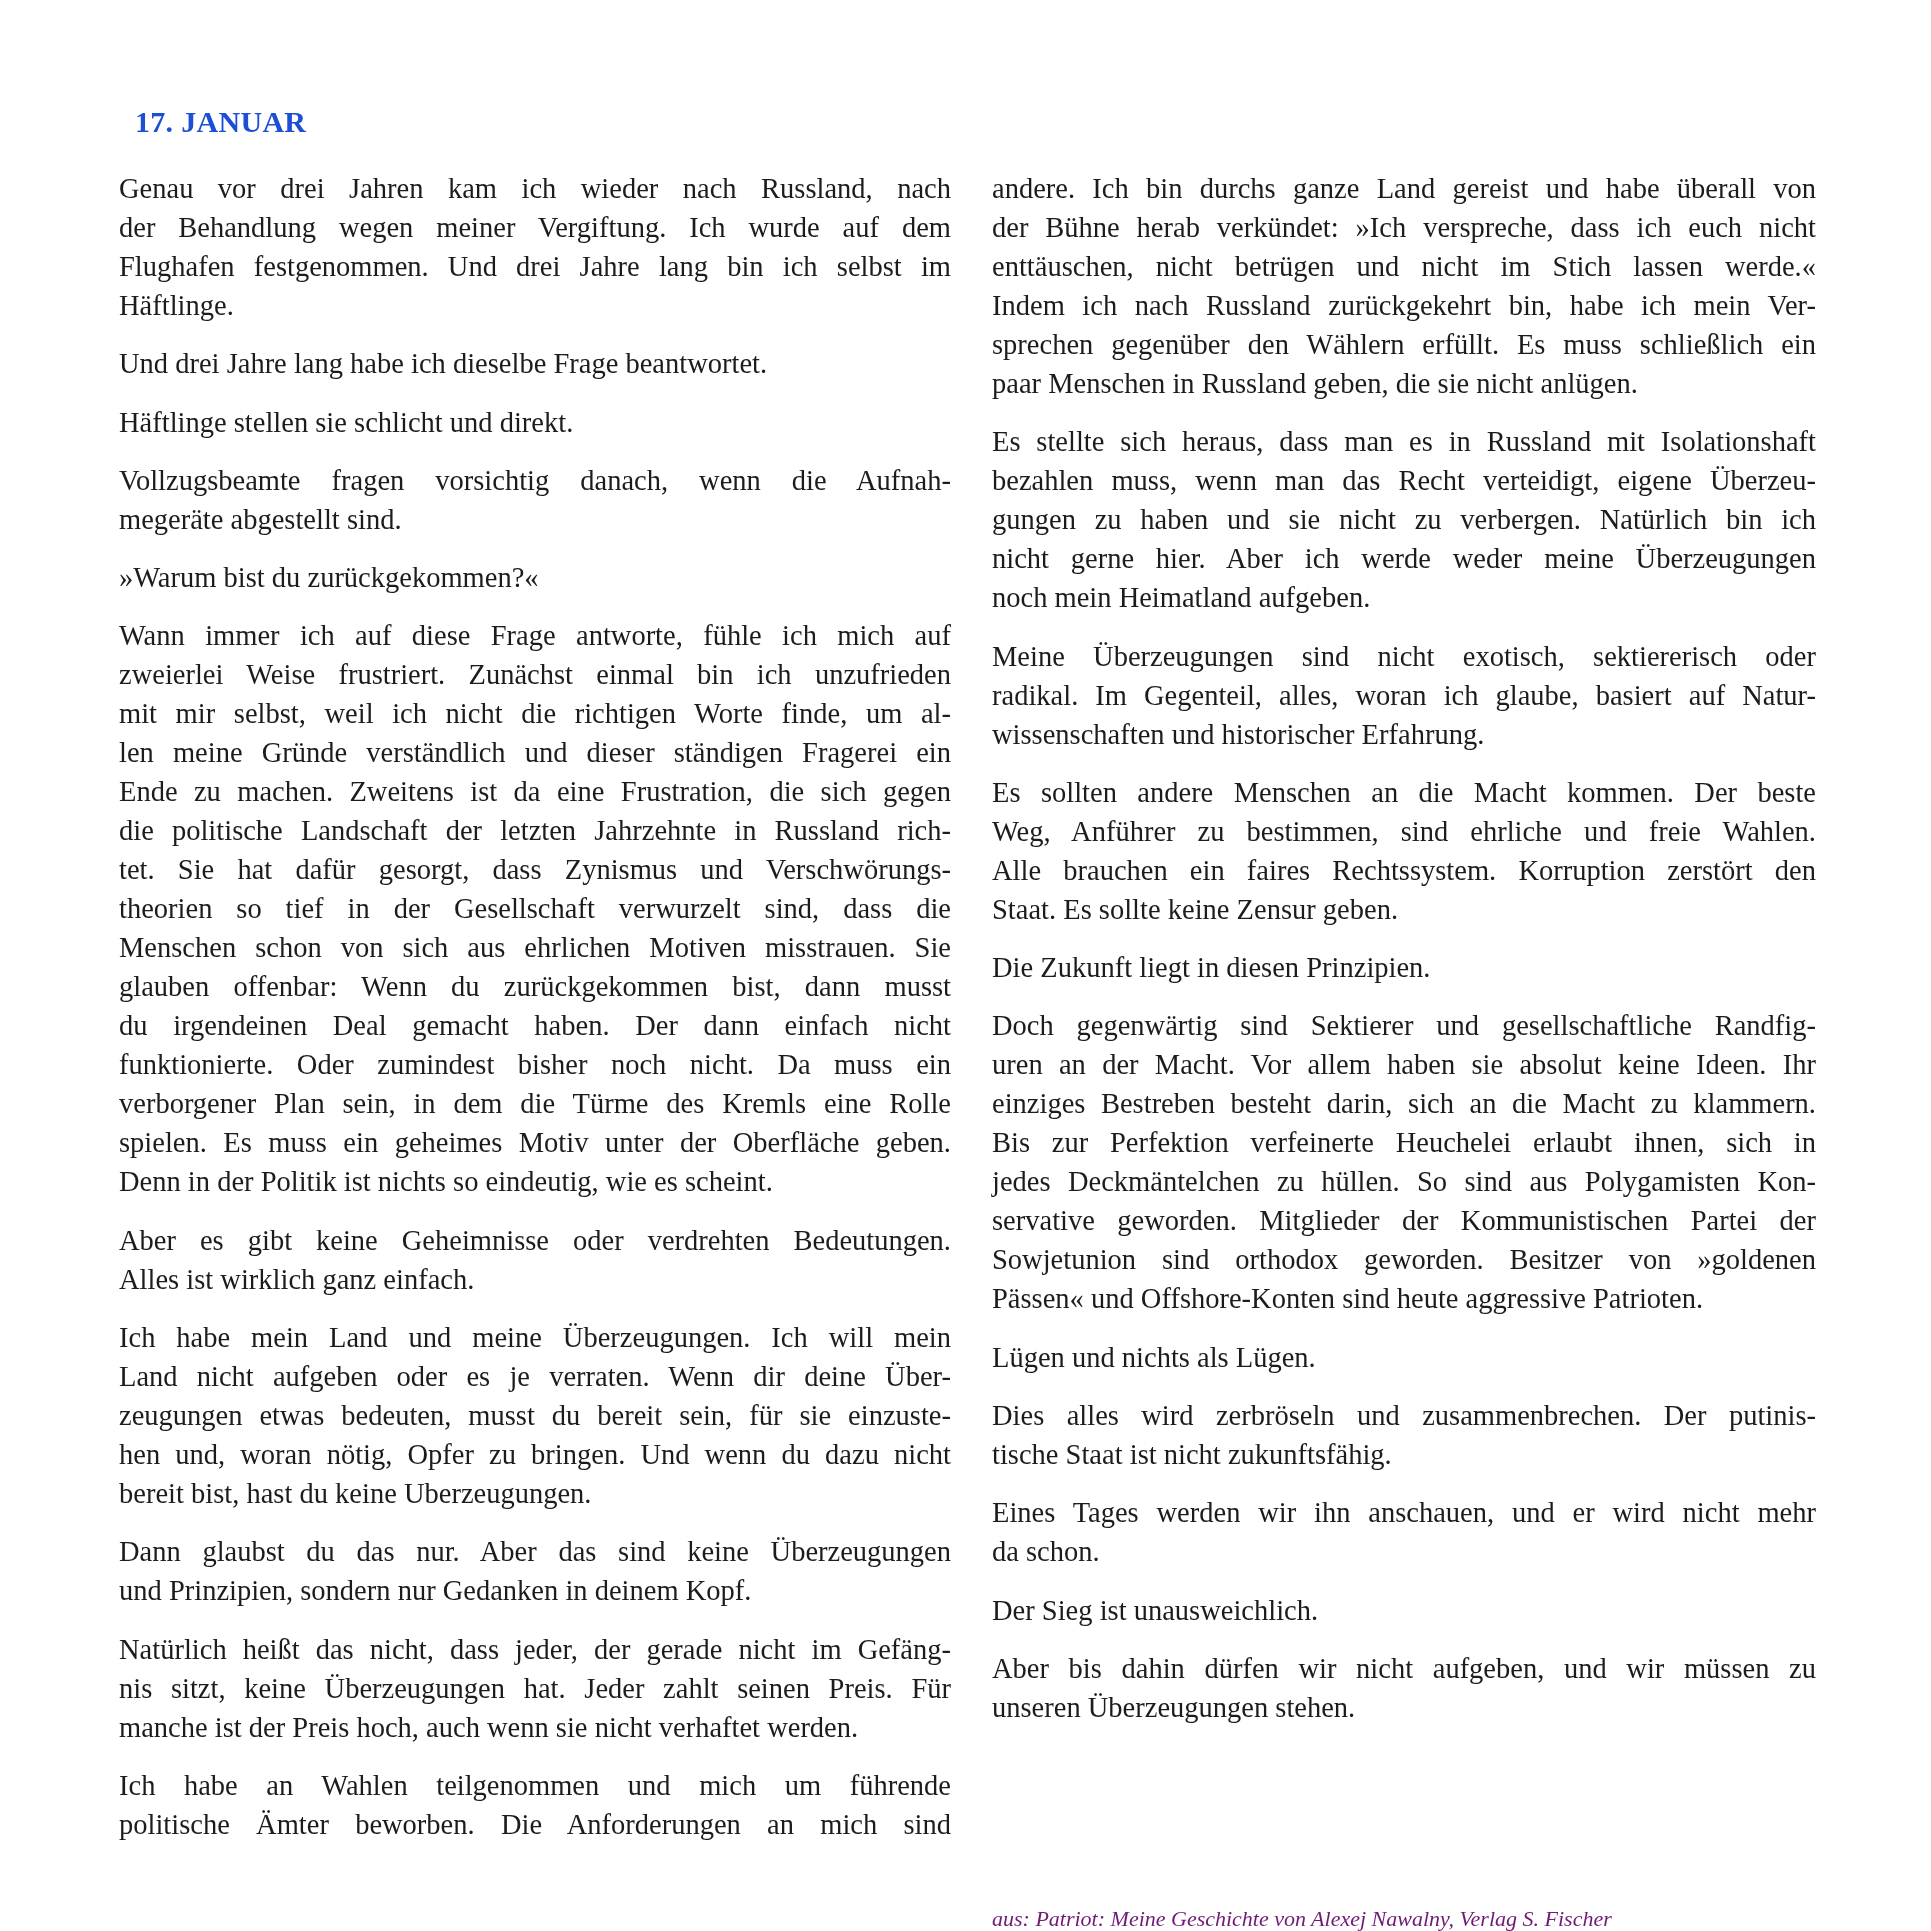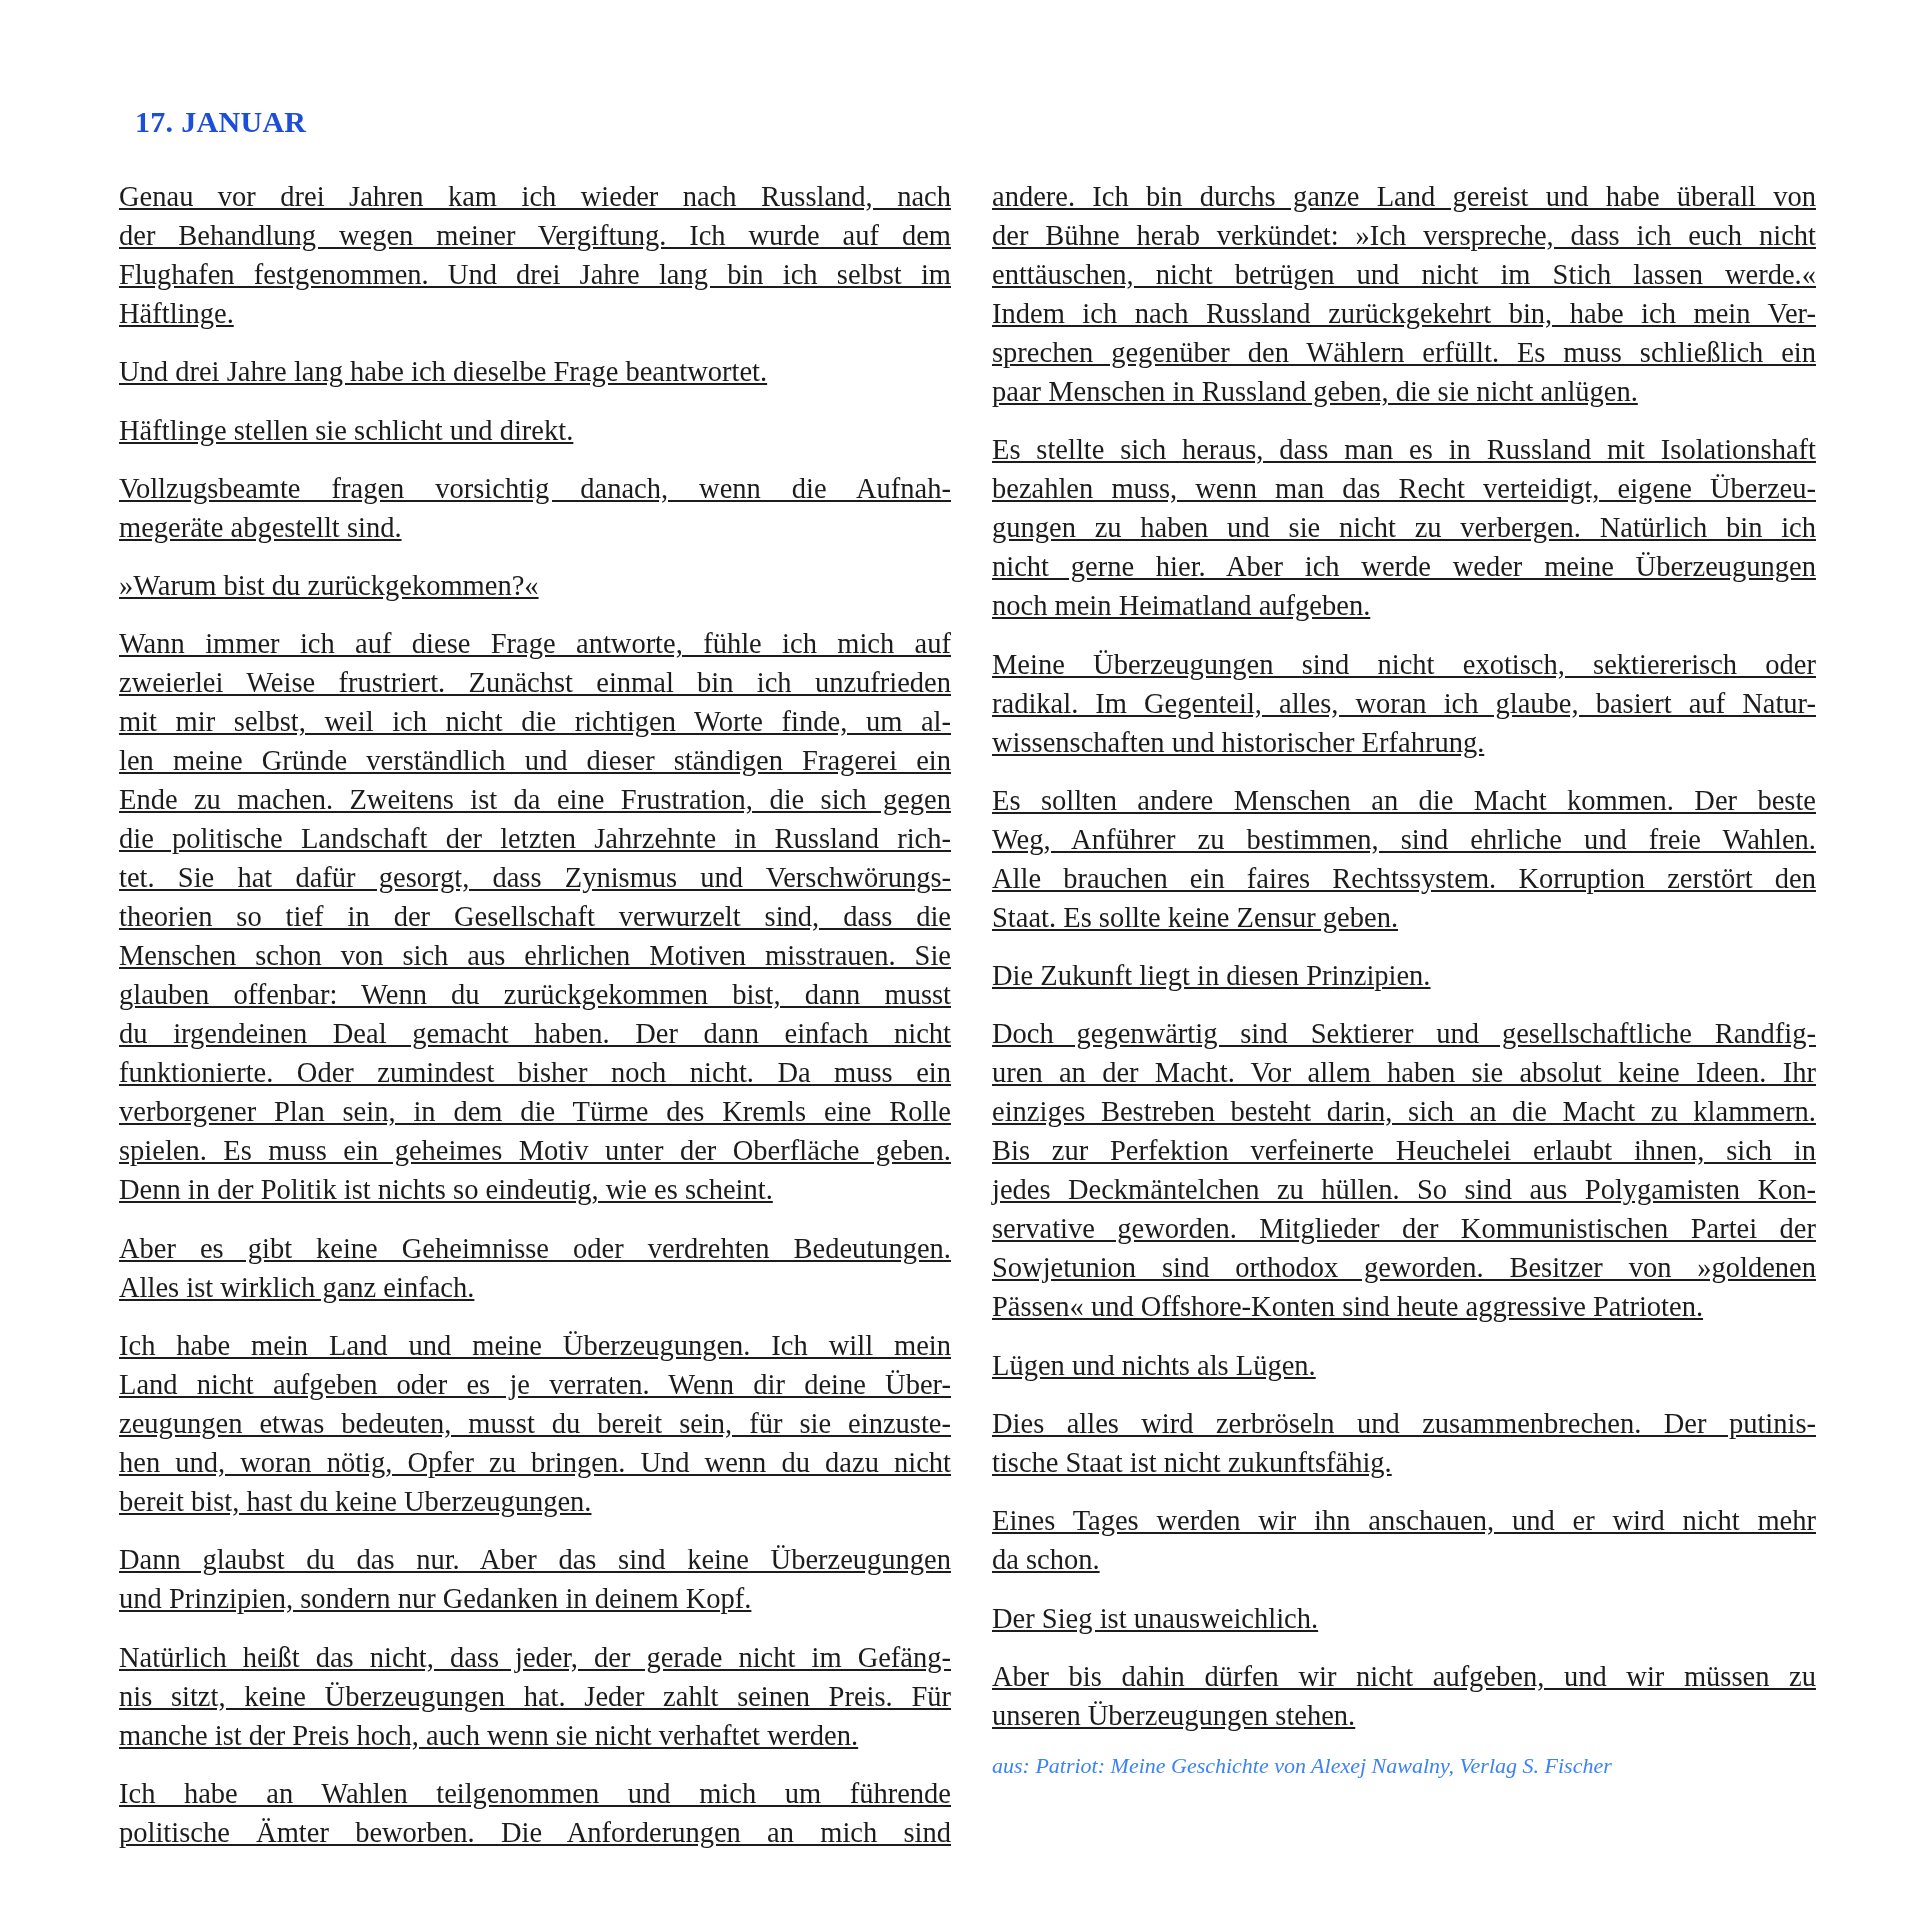--- a/index.html
+++ b/index.html
@@ -1,28 +1,28 @@
 <!DOCTYPE html>
 <html><head>
 <meta charset="utf-8">
 <style>
   html, body { margin: 0; padding: 0; background: #ffffff; }
   body { width: 1931px; height: 1931px; position: relative; overflow: hidden;
          font-family: "Liberation Serif", "DejaVu Serif", serif; color: #1c1c1c; }
   .title { position: absolute; left: 119px; top: 89px; margin: 16px;
            font-size: 30px; font-weight: bold; letter-spacing: 0.3px; color: #1d4ed8; }
-  .col { position: absolute; top: 177px; text-decoration: underline; }
+  .col { position: absolute; top: 169px; }
   .col.left { left: 119px; width: 832px; }
   .col.right { left: 992px; width: 824px; }
   .para { margin: 0 0 19.3px 0; }
   .line { display: block; font-size: 28.5px; line-height: 39px; height: 39px;
           white-space: nowrap; text-align: justify; text-align-last: justify; overflow: visible; }
   .line.last { text-align: left; text-align-last: left; }
-  .source { position: absolute; left: 992px; top: 1753px; font-style: italic;
-            font-size: 22px; color: #3b82f6; margin: 0; }
+  .source { position: absolute; left: 992px; top: 1906px; font-style: italic;
+            font-size: 22px; color: #701a75; margin: 0; }
 </style>
 </head>
 <body>
 
 <h1 class="title">17. JANUAR</h1>
 
 <div class="col left">
     <div class="para">
       <span class="line">Genau vor drei Jahren kam ich wieder nach Russland, nach</span>
       <span class="line">der Behandlung wegen meiner Vergiftung. Ich wurde auf dem</span>

